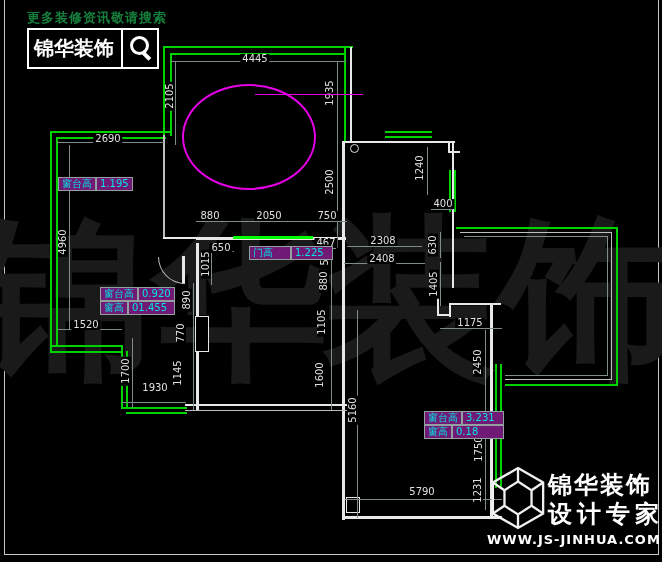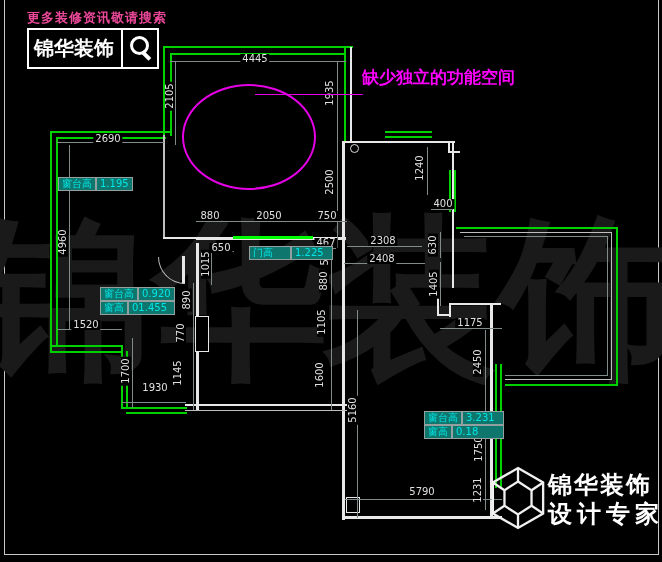--- a/index.html
+++ b/index.html
@@ -7,33 +7,33 @@
          font-family:"DejaVu Sans",sans-serif;}
   .ln{position:absolute;}
   .w{background:#e8e8e8;}
   .wl{background:#bfbfbf;}
   .g{background:#00d200;}
   .bgn{background:#00ff00;}
   .d{background:#808c8c;}
   .dim{position:absolute;transform:translate(-50%,-50%);color:#e0e0e0;font-size:10px;
        line-height:1;background:#000;padding:0 2px;white-space:nowrap;}
   .dimv{transform:translate(-50%,-50%) rotate(-90deg);}
-  .ibox{position:absolute;display:grid;grid-auto-flow:row;background:#0f766e;color:#00e6e6;
+  .ibox{position:absolute;display:grid;grid-auto-flow:row;background:#701a75;color:#00e6e6;
         font-size:10px;line-height:12px;}
   .ibox span{border:1px solid #93a0a0;padding:0 3px;white-space:nowrap;}
   .ibox .irow{display:grid;grid-template-columns:auto 1fr;}
   .wm{position:absolute;font-size:176px;font-weight:bold;color:#1a1a1a;line-height:1;}
   .frame{position:absolute;left:4px;top:-2px;width:653px;height:556px;
          border:1px solid #c8c8c8;border-top:none;}
   .ellipse{position:absolute;left:182px;top:84px;width:130px;height:102px;
            border:2px solid #e600e6;border-radius:50%;}
   .leader{position:absolute;left:255px;top:94px;width:108px;height:1px;background:#e600e6;}
   .anno{position:absolute;left:362px;top:66px;color:#ff00ff;font-size:17px;font-weight:bold;
         line-height:23px;white-space:nowrap;}
-  .tagline{position:absolute;left:27px;top:9px;color:#ec4899;font-size:13px;font-weight:bold;
+  .tagline{position:absolute;left:27px;top:9px;color:#15803d;font-size:13px;font-weight:bold;
            letter-spacing:1px;white-space:nowrap;}
   .searchbox{position:absolute;left:27px;top:28px;width:128px;height:37px;border:2px solid #fff;
              display:flex;align-items:center;background:#000;}
   .sb-brand{color:#fff;font-size:20px;font-weight:bold;padding:0 5px;white-space:nowrap;flex:1;}
   .sb-div{width:2px;align-self:stretch;background:#fff;}
   .mag{position:relative;width:34px;align-self:stretch;}
   .mag-c{position:absolute;left:7px;top:6px;width:13px;height:13px;border:3px solid #fff;
          border-radius:50%;}
   .mag-h{position:absolute;left:21px;top:20px;width:4px;height:11px;background:#fff;
          transform:rotate(-45deg);}
@@ -210,21 +210,20 @@
       </div>
     <div class="irow">
         <span>窗高</span>
         <span style="min-width:34px;">0.18</span>
       </div>
   </div>
 
   <div class="ellipse"></div>
   <div class="leader"></div>
   <div class="anno">
-    <div>缺少独立的功能空间</div>
   </div>
 
   <div class="tagline">更多装修资讯敬请搜索</div>
   <div class="searchbox">
     <span class="sb-brand">锦华装饰</span>
     <span class="sb-div"></span>
     <span class="mag">
       <span class="mag-c"></span>
       <span class="mag-h"></span>
     </span>
@@ -239,14 +238,15 @@
         <line x1="56" y1="18" x2="44" y2="26"></line>
         <line x1="56" y1="50" x2="44" y2="42"></line>
         <line x1="30" y1="65" x2="30" y2="51"></line>
         <line x1="4" y1="50" x2="16" y2="42"></line>
         <line x1="4" y1="18" x2="16" y2="26"></line>
       </g>
     </svg>
   </div>
   <div class="fbrand">锦华装饰</div>
   <div class="ftag">设计专家</div>
+  <div class="furl">WWW.JS-JINHUA.COM</div>
 
 </div>
 
 </body></html>

